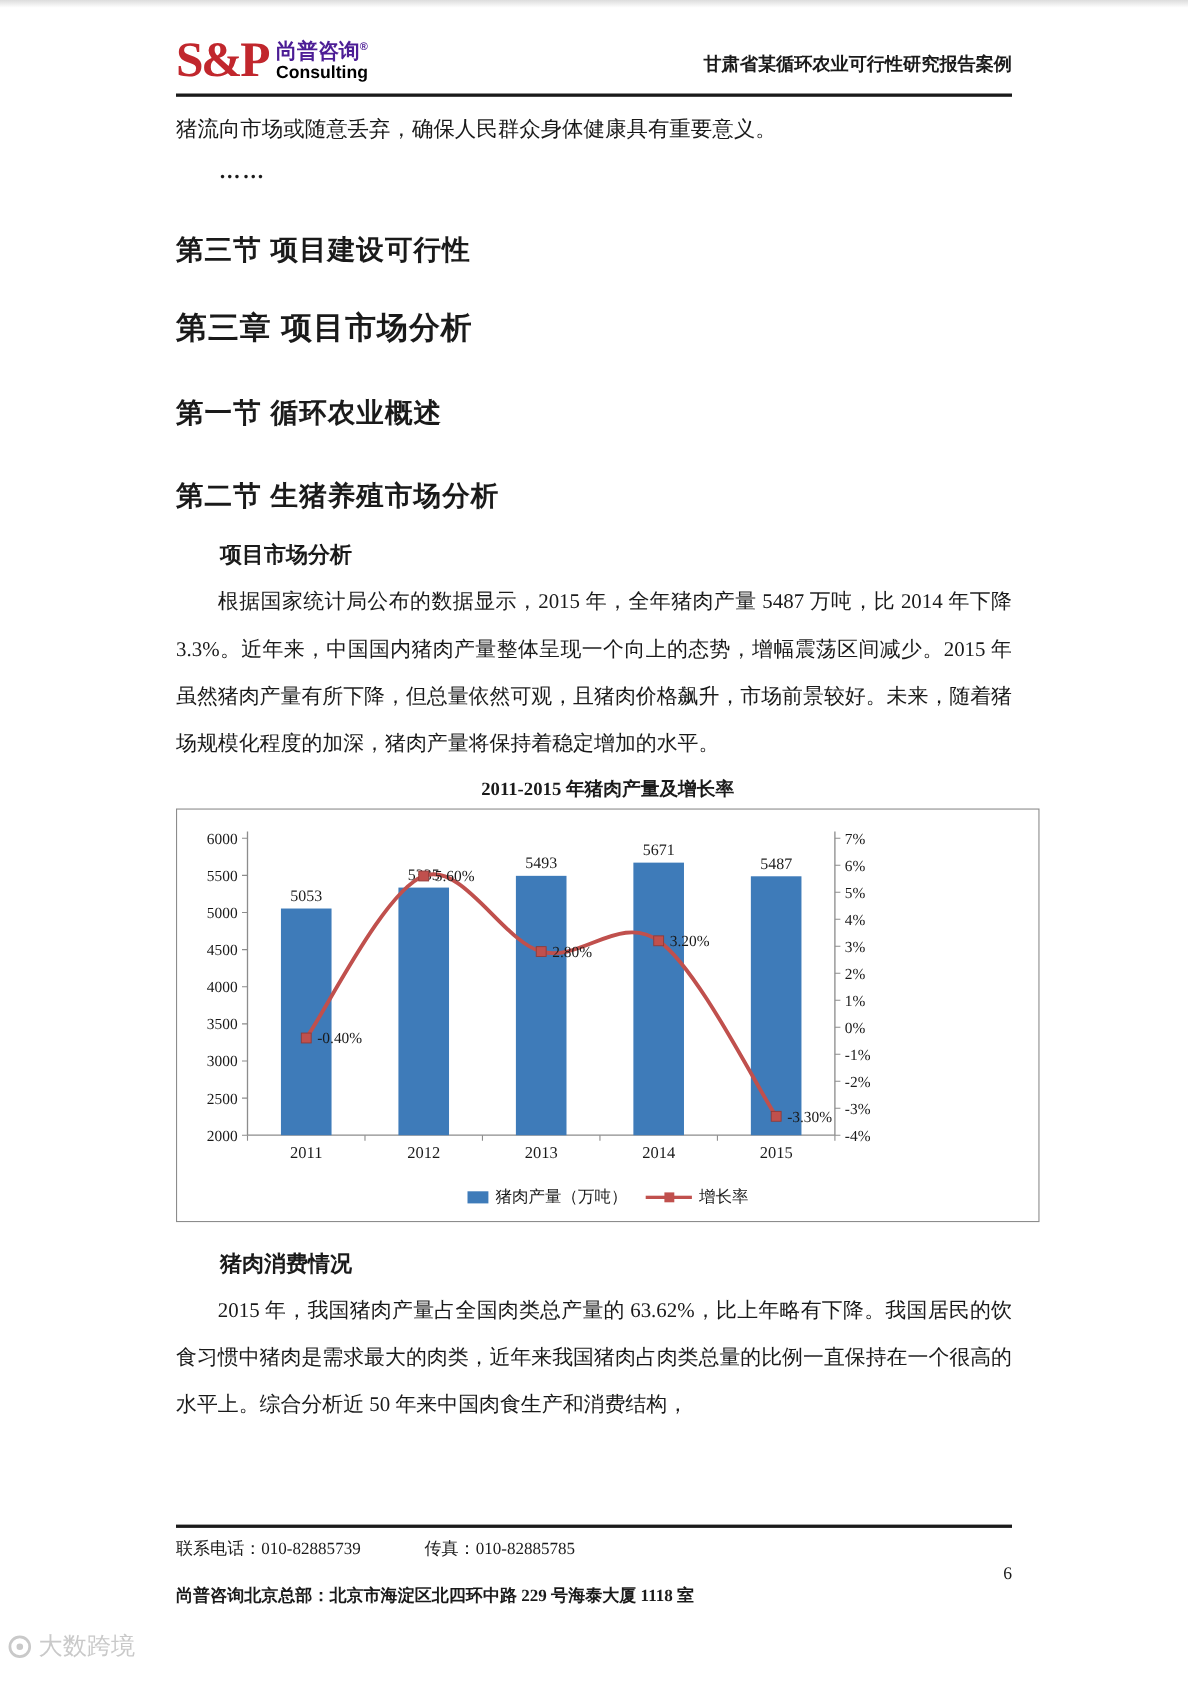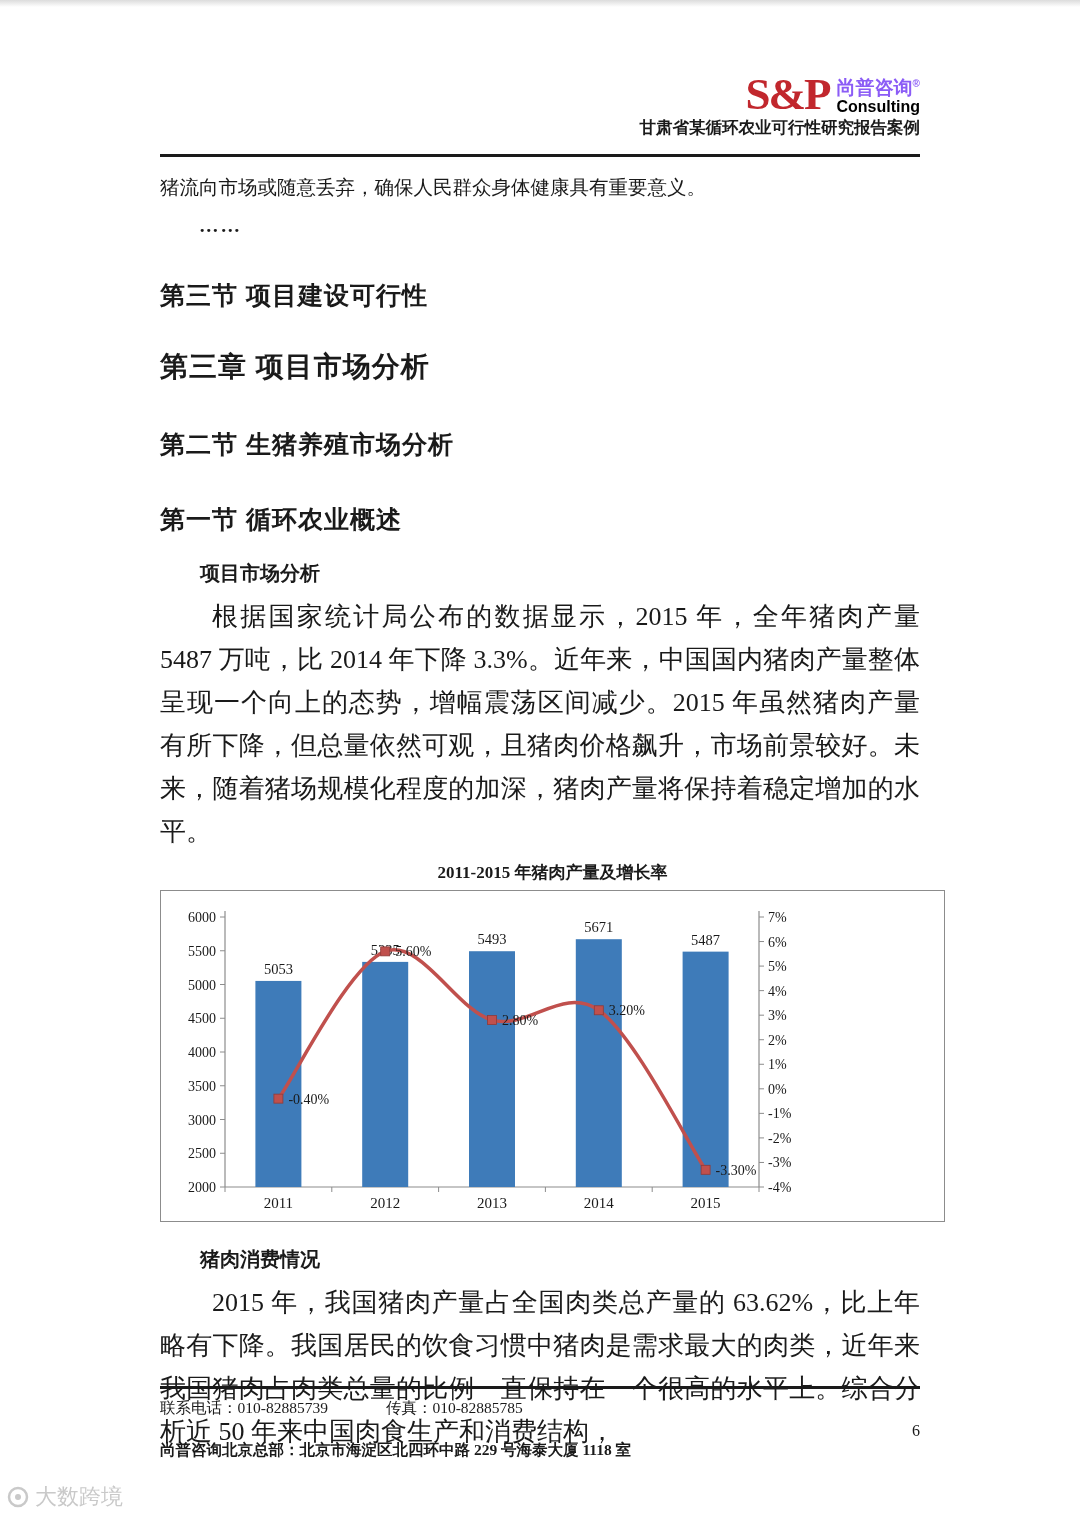--- a/index.html
+++ b/index.html
@@ -6,37 +6,37 @@
   html,body { width:1080px; }
   body {
     height:1530px; background:#ffffff; position:relative; overflow:hidden;
     font-family:"Liberation Serif","DejaVu Serif",serif; color:#1a1a1a;
   }
   .edge-shade { position:absolute; top:0; left:0; right:0; height:7px;
     background:linear-gradient(#dcdcdc, rgba(255,255,255,0)); }
   .page { position:absolute; inset:0; padding:0 160px; }
 
   
-  header { display:flex; justify-content:space-between; align-items:flex-end; padding-top:72px;flex-direction:column; }
+  header { display:flex; justify-content:space-between; align-items:flex-end; padding-top:32px; }
   .logo { display:flex; align-items:flex-start; gap:7px; }
   .logo-sp { font-weight:bold; font-size:45px; line-height:1; color:#c1272d; letter-spacing:-2px; }
   .logo-right { display:flex; flex-direction:column; line-height:1.12; padding-top:5px; }
-  .logo-cn { font-family:"Liberation Sans",sans-serif; font-weight:bold; font-size:19px; color:#8b5cf6; }
+  .logo-cn { font-family:"Liberation Sans",sans-serif; font-weight:bold; font-size:19px; color:#4c1d95; }
   .logo-cn sup { font-size:10px; }
   .logo-sub { font-family:"Liberation Sans",sans-serif; font-size:16px; font-weight:bold; color:#000000; }
   .doc-title { font-size:16.5px; font-weight:bold; padding-bottom:7px; }
   .header-rule { height:3px; background:#1a1a1a; margin-top:8px; }
 
   
   .intro { margin-top:14px; font-size:19.5px; line-height:34px; text-align:justify; }
   .ellipsis { margin-top:10px; text-indent:2em; font-size:19.5px; font-weight:bold; letter-spacing:2px; }
   .h-section { font-family:"Liberation Sans",sans-serif; font-size:25px; font-weight:700; margin-top:42px; letter-spacing:1px; }
   .h-chapter { font-family:"Liberation Sans",sans-serif; font-size:28px; font-weight:700; margin-top:36px; letter-spacing:1px; }
   .h-sub { font-size:20px; font-weight:bold; margin-top:24px; margin-left:40px; }
-  .para { margin-top:8px; font-size:26px; line-height:43px; text-align:justify; text-indent:2em; }
+  .para { margin-top:8px; font-size:19px; line-height:43px; text-align:justify; text-indent:2em; }
 
   
   .chart-wrap { width:785px; margin:0 auto; }
   .chart-title { text-align:center; font-size:17px; font-weight:bold; margin-top:8px; }
   .chart-box { border:1.5px solid #8c8c8c; margin-top:6px; background:#fff; padding-top:6px; }
   .chart-box svg { display:block; }
   .legend { display:flex; justify-content:center; align-items:center; gap:16px; height:44px; font-size:15px; }
   .lg-item { display:inline-flex; align-items:center; gap:7px; }
   .lg-swatch { width:19px; height:11px; background:#3e7bb9; display:inline-block; }
   .lg-line-wrap { position:relative; width:42px; height:9px; display:inline-block; }
@@ -73,22 +73,22 @@
     </div>
     <div class="doc-title">甘肃省某循环农业可行性研究报告案例</div>
   </header>
   <div class="header-rule"></div>
 
   <p class="intro">猪流向市场或随意丢弃，确保人民群众身体健康具有重要意义。</p>
   <p class="ellipsis">……</p>
 
   <h2 class="h-section">第三节 项目建设可行性</h2>
   <h1 class="h-chapter">第三章 项目市场分析</h1>
+  <h2 class="h-section">第一节 循环农业概述</h2>
   <h2 class="h-section">第二节 生猪养殖市场分析</h2>
-  <h2 class="h-section">第一节 循环农业概述</h2>
 
   <h3 class="h-sub">项目市场分析</h3>
   <p class="para">根据国家统计局公布的数据显示，2015 年，全年猪肉产量 5487 万吨，比 2014 年下降 3.3%。近年来，中国国内猪肉产量整体呈现一个向上的态势，增幅震荡区间减少。2015 年虽然猪肉产量有所下降，但总量依然可观，且猪肉价格飙升，市场前景较好。未来，随着猪场规模化程度的加深，猪肉产量将保持着稳定增加的水平。</p>
 
   <div class="chart-wrap">
     <div class="chart-title">2011-2015 年猪肉产量及增长率</div>
     <div class="chart-box">
       <svg id="chart-svg" width="656" height="324" viewBox="0 0 656 324" xmlns="http://www.w3.org/2000/svg">
           <line x1="59" y1="290" x2="64" y2="290" stroke="#8c8c8c" stroke-width="1"></line>
           <text x="55" y="295" text-anchor="end" font-size="14" font-family="&quot;Liberation Serif&quot;,&quot;DejaVu Serif&quot;,serif" fill="#1a1a1a">2000</text>
@@ -161,20 +161,33 @@
           <rect x="219.7" y="49.863636363636374" width="9" height="9" fill="#c0504d" stroke="#8f3a38" stroke-width="0.8"></rect>
           <rect x="326.5" y="118.5909090909091" width="9" height="9" fill="#c0504d" stroke="#8f3a38" stroke-width="0.8"></rect>
           <rect x="433.3" y="108.77272727272728" width="9" height="9" fill="#c0504d" stroke="#8f3a38" stroke-width="0.8"></rect>
           <rect x="540.0999999999999" y="268.3181818181818" width="9" height="9" fill="#c0504d" stroke="#8f3a38" stroke-width="0.8"></rect>
           <text x="127.4" y="206.63636363636363" text-anchor="start" font-size="14" font-family="&quot;Liberation Serif&quot;,&quot;DejaVu Serif&quot;,serif" fill="#1a1a1a">-0.40%</text>
           <text x="234.2" y="59.363636363636374" text-anchor="start" font-size="14" font-family="&quot;Liberation Serif&quot;,&quot;DejaVu Serif&quot;,serif" fill="#1a1a1a">5.60%</text>
           <text x="341" y="128.0909090909091" text-anchor="start" font-size="14" font-family="&quot;Liberation Serif&quot;,&quot;DejaVu Serif&quot;,serif" fill="#1a1a1a">2.80%</text>
           <text x="447.8" y="118.27272727272728" text-anchor="start" font-size="14" font-family="&quot;Liberation Serif&quot;,&quot;DejaVu Serif&quot;,serif" fill="#1a1a1a">3.20%</text>
           <text x="554.5999999999999" y="277.8181818181818" text-anchor="start" font-size="14" font-family="&quot;Liberation Serif&quot;,&quot;DejaVu Serif&quot;,serif" fill="#1a1a1a">-3.30%</text>
         </svg>
+      <div class="legend">
+        <span class="lg-item">
+          <span class="lg-swatch" style="background: rgb(62, 123, 185);"></span>
+          <span>猪肉产量（万吨）</span>
+        </span>
+        <span class="lg-item">
+          <span class="lg-line-wrap">
+            <span class="lg-line" style="background: rgb(192, 80, 77);"></span>
+            <span class="lg-line-marker lg-line-mk" style="background: rgb(192, 80, 77);"></span>
+          </span>
+          <span>增长率</span>
+        </span>
+      </div>
     </div>
   </div>
 
   <h3 class="h-sub">猪肉消费情况</h3>
   <p class="para">2015 年，我国猪肉产量占全国肉类总产量的 63.62%，比上年略有下降。我国居民的饮食习惯中猪肉是需求最大的肉类，近年来我国猪肉占肉类总量的比例一直保持在一个很高的水平上。综合分析近 50 年来中国肉食生产和消费结构，</p>
 
   <div class="footer-wrap">
     <div class="footer-rule"></div>
     <div class="f-line1">
       <span>联系电话：010-82885739</span><span class="f-gap"></span><span>传真：010-82885785</span>

